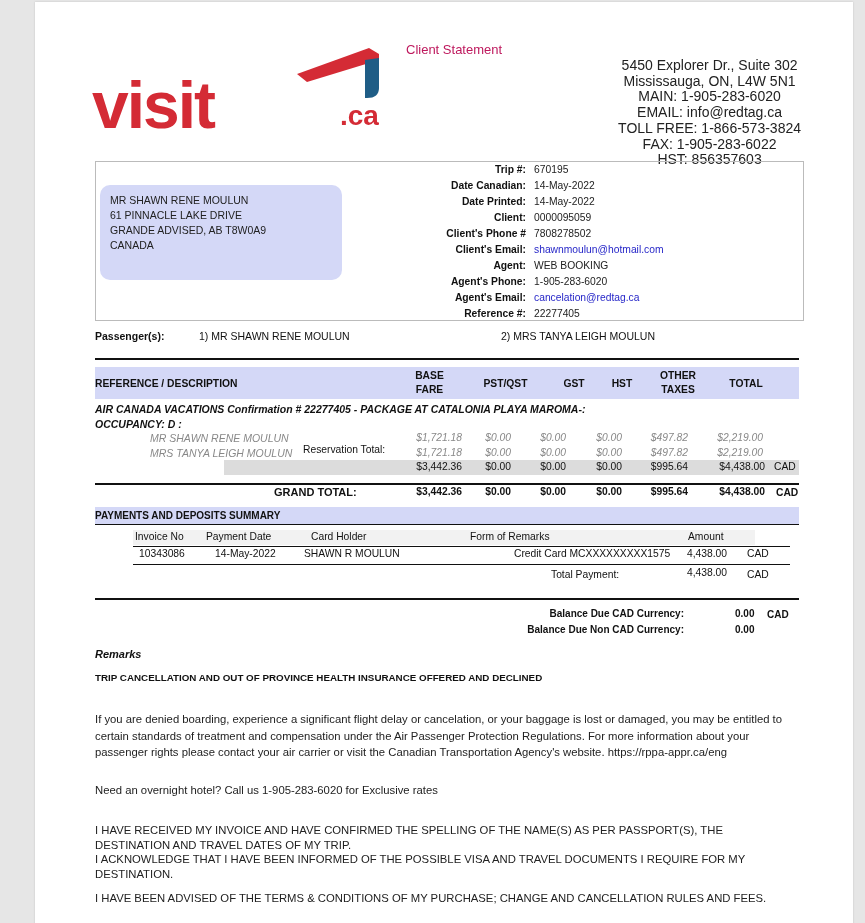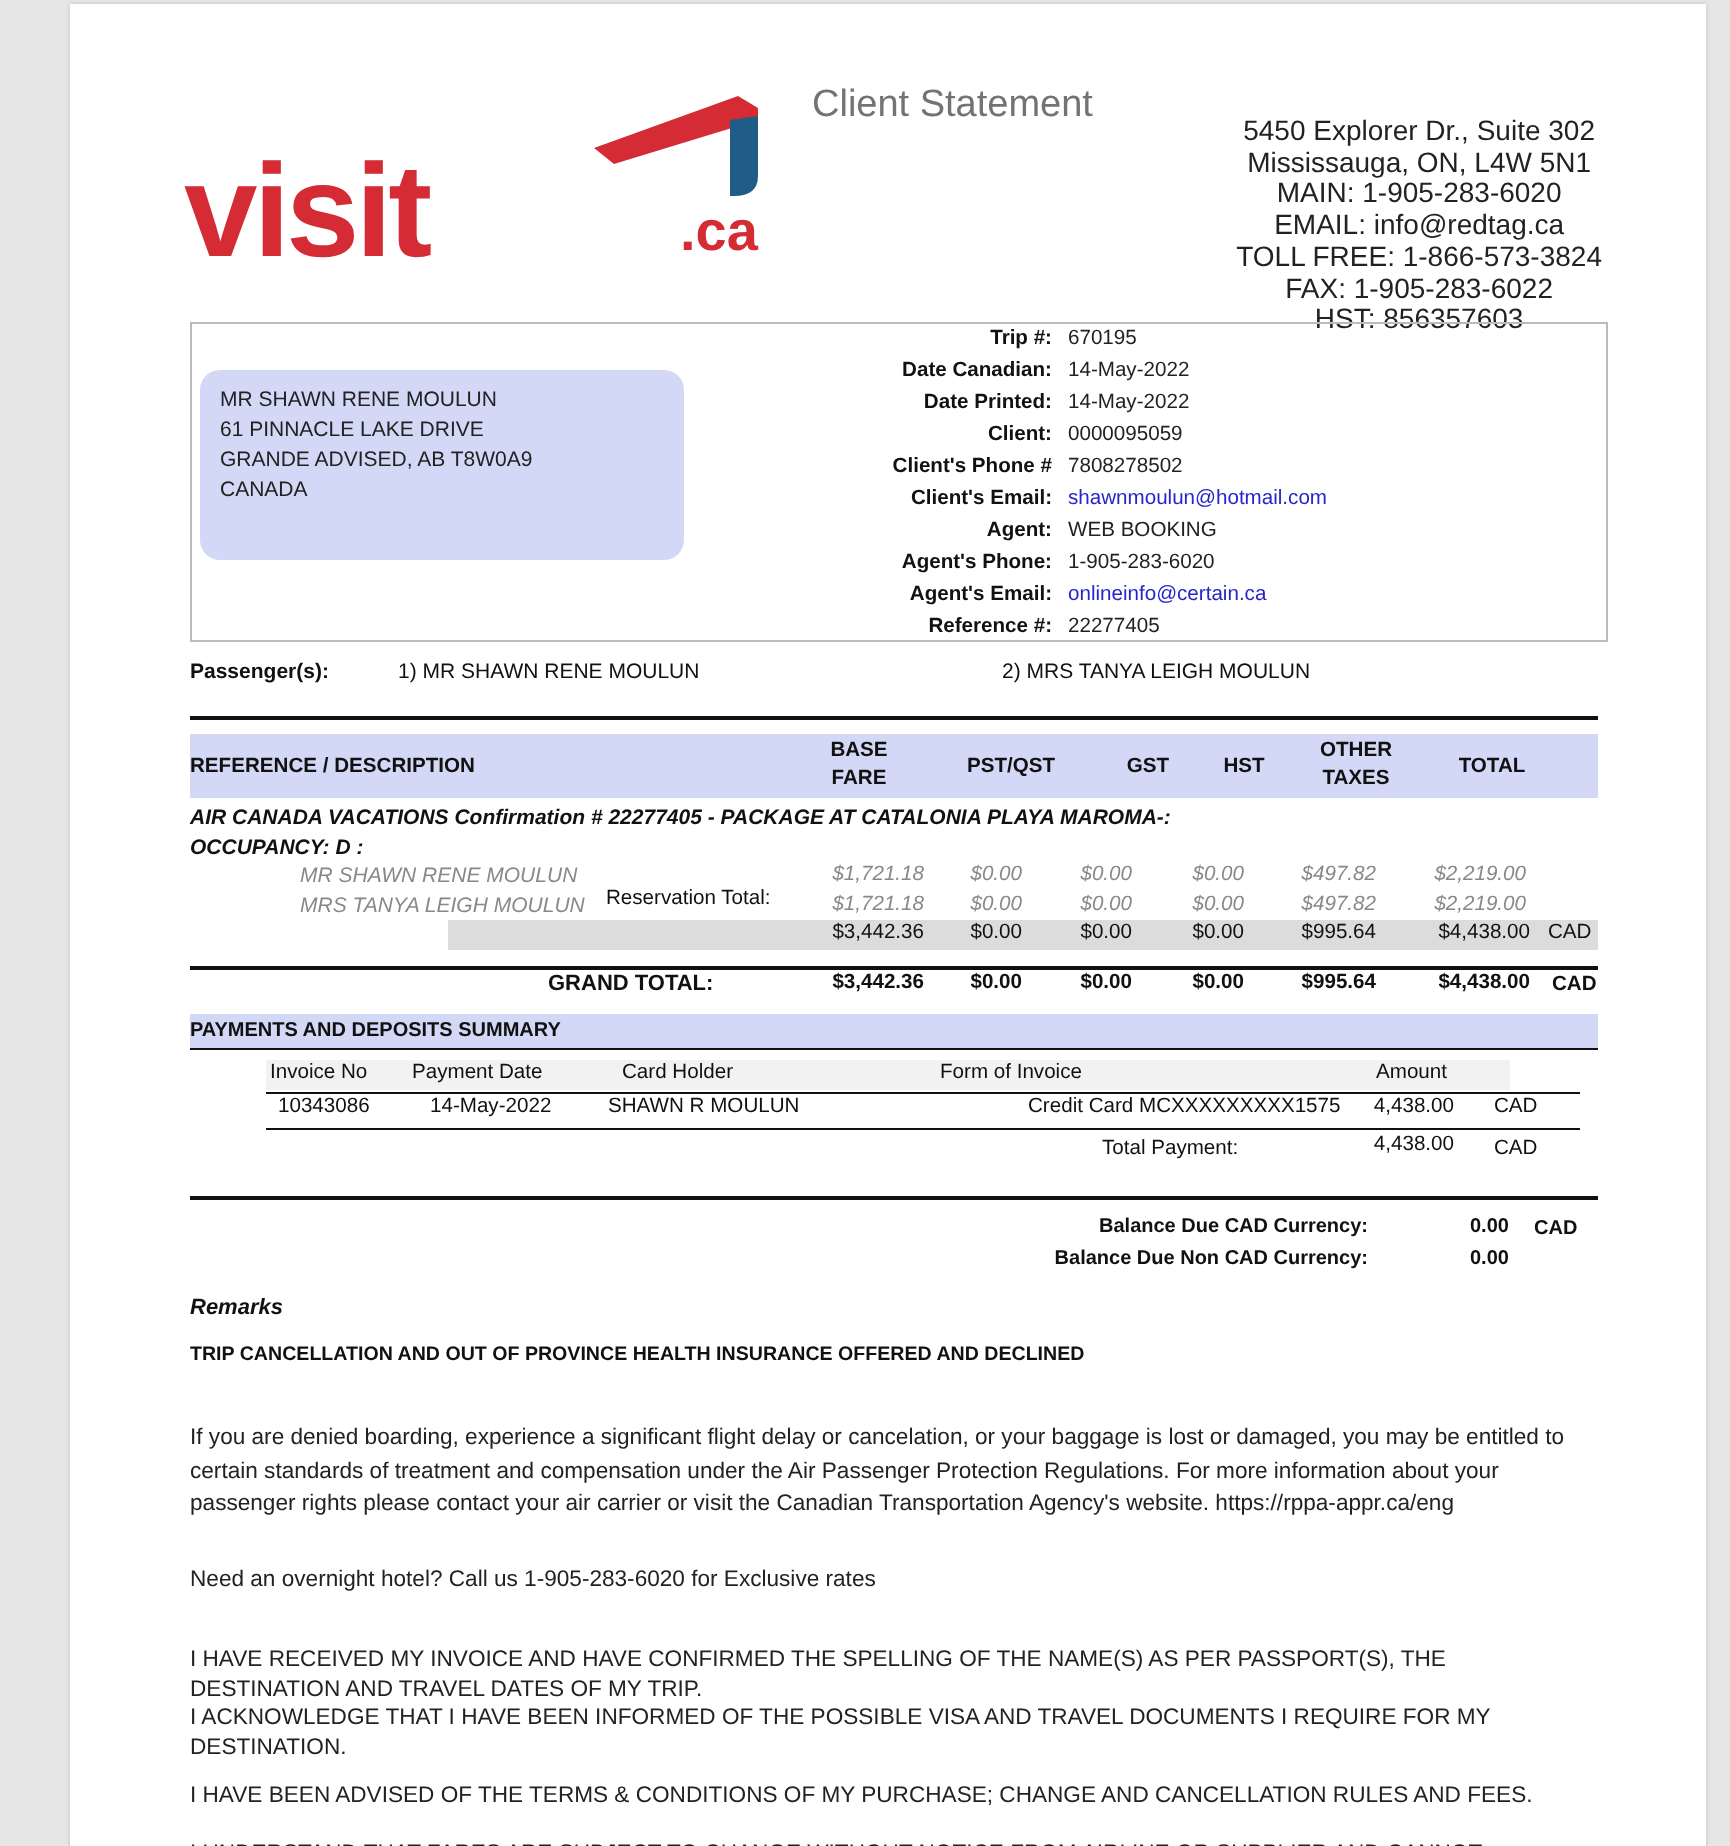--- a/index.html
+++ b/index.html
@@ -13,21 +13,21 @@
   .paper {
     position:absolute; left:35px; top:2px; width:818px; height:940px;
     background:#fff;
     box-shadow:0 0 2px rgba(0,0,0,0.15);
   }
   .abs { position:absolute; }
   
   .logo { position:absolute; left:92px; top:44px; width:300px; height:100px; }
   .logo-word { position:absolute; left:0; top:28px; font-family:"Liberation Sans", sans-serif; font-weight:bold; font-size:66px; color:#d42b35; letter-spacing:-2px; line-height:1; }
   .logo-ca { position:absolute; left:248px; top:58px; font-weight:bold; font-size:28px; color:#d42b35; line-height:1; }
-  .doc-title { position:absolute; left:406px; top:42px; font-size:19px; color:#737373; }
+  .doc-title { position:absolute; left:406px; top:42px; font-size:13px; color:#be185d; }
   .company { position:absolute; right:64px; top:58px; text-align:center; font-size:14px; line-height:15.7px; color:#222; }
   
   .info-box { position:absolute; left:95px; top:161px; width:707px; height:158px; border:1px solid #bbb; }
   .addr { position:absolute; left:100px; top:185px; width:242px; height:95px; background:#d4d8f7; border-radius:10px; padding:8px 10px; box-sizing:border-box; font-size:10.5px; line-height:15px; color:#222; }
   .trip { position:absolute; top:162px; left:420px; font-size:10.3px; line-height:16px; }
   .trip-row { display:flex; }
   .trip-lbl { width:106px; text-align:right; font-weight:bold; padding-right:8px; }
   .trip-val { color:#222; }
   .link { color:#2626c8; }
   .pax { position:absolute; top:330px; font-size:10.5px; }
@@ -107,21 +107,21 @@
   <div class="trip-row">
       <span class="trip-lbl">Agent:</span>
       <span class="trip-val">WEB BOOKING</span>
     </div>
   <div class="trip-row">
       <span class="trip-lbl">Agent's Phone:</span>
       <span class="trip-val">1-905-283-6020</span>
     </div>
   <div class="trip-row">
       <span class="trip-lbl">Agent's Email:</span>
-      <span class="trip-val link">onlineinfo@certain.ca</span>
+      <span class="trip-val link">cancelation@redtag.ca</span>
     </div>
   <div class="trip-row">
       <span class="trip-lbl">Reference #:</span>
       <span class="trip-val">22277405</span>
     </div>
 </div>
 
 <div class="pax bold" style="left:95px;">Passenger(s):</div>
 <div class="pax" style="left:199px;">1) MR SHAWN RENE  MOULUN</div>
 <div class="pax" style="left:501px;">2) MRS TANYA LEIGH  MOULUN</div>
@@ -186,21 +186,21 @@
   <div class="abs bold small" style="left:776px;top:487px;">CAD</div>
 </div>
 
 <div class="pay-bar"></div>
 <div class="abs bold" style="left:95px;top:510px;font-size:10px;">PAYMENTS AND DEPOSITS SUMMARY</div>
 
 <div class="pay-th-bar"></div>
 <div class="abs small" style="left:135px;top:531px;">Invoice No</div>
 <div class="abs small" style="left:206px;top:531px;">Payment Date</div>
 <div class="abs small" style="left:311px;top:531px;">Card Holder</div>
-<div class="abs small" style="left:470px;top:531px;">Form of Invoice</div>
+<div class="abs small" style="left:470px;top:531px;">Form of Remarks</div>
 <div class="abs small" style="left:688px;top:531px;">Amount</div>
 <div class="rule-thin" style="left:133px;top:546px;width:657px;"></div>
 
 <div>
   <div class="abs small" style="left:139px;top:548px;">10343086</div>
   <div class="abs small" style="left:215px;top:548px;">14-May-2022</div>
   <div class="abs small" style="left:304px;top:548px;">SHAWN R MOULUN</div>
   <div class="abs small" style="left:470px;top:548px;margin-left:44px;">Credit Card MCXXXXXXXXX1575</div>
   <div class="num" style="left:668px;top:548px;width:59px;">4,438.00</div>
   <div class="abs small" style="left:747px;top:548px;">CAD</div>

